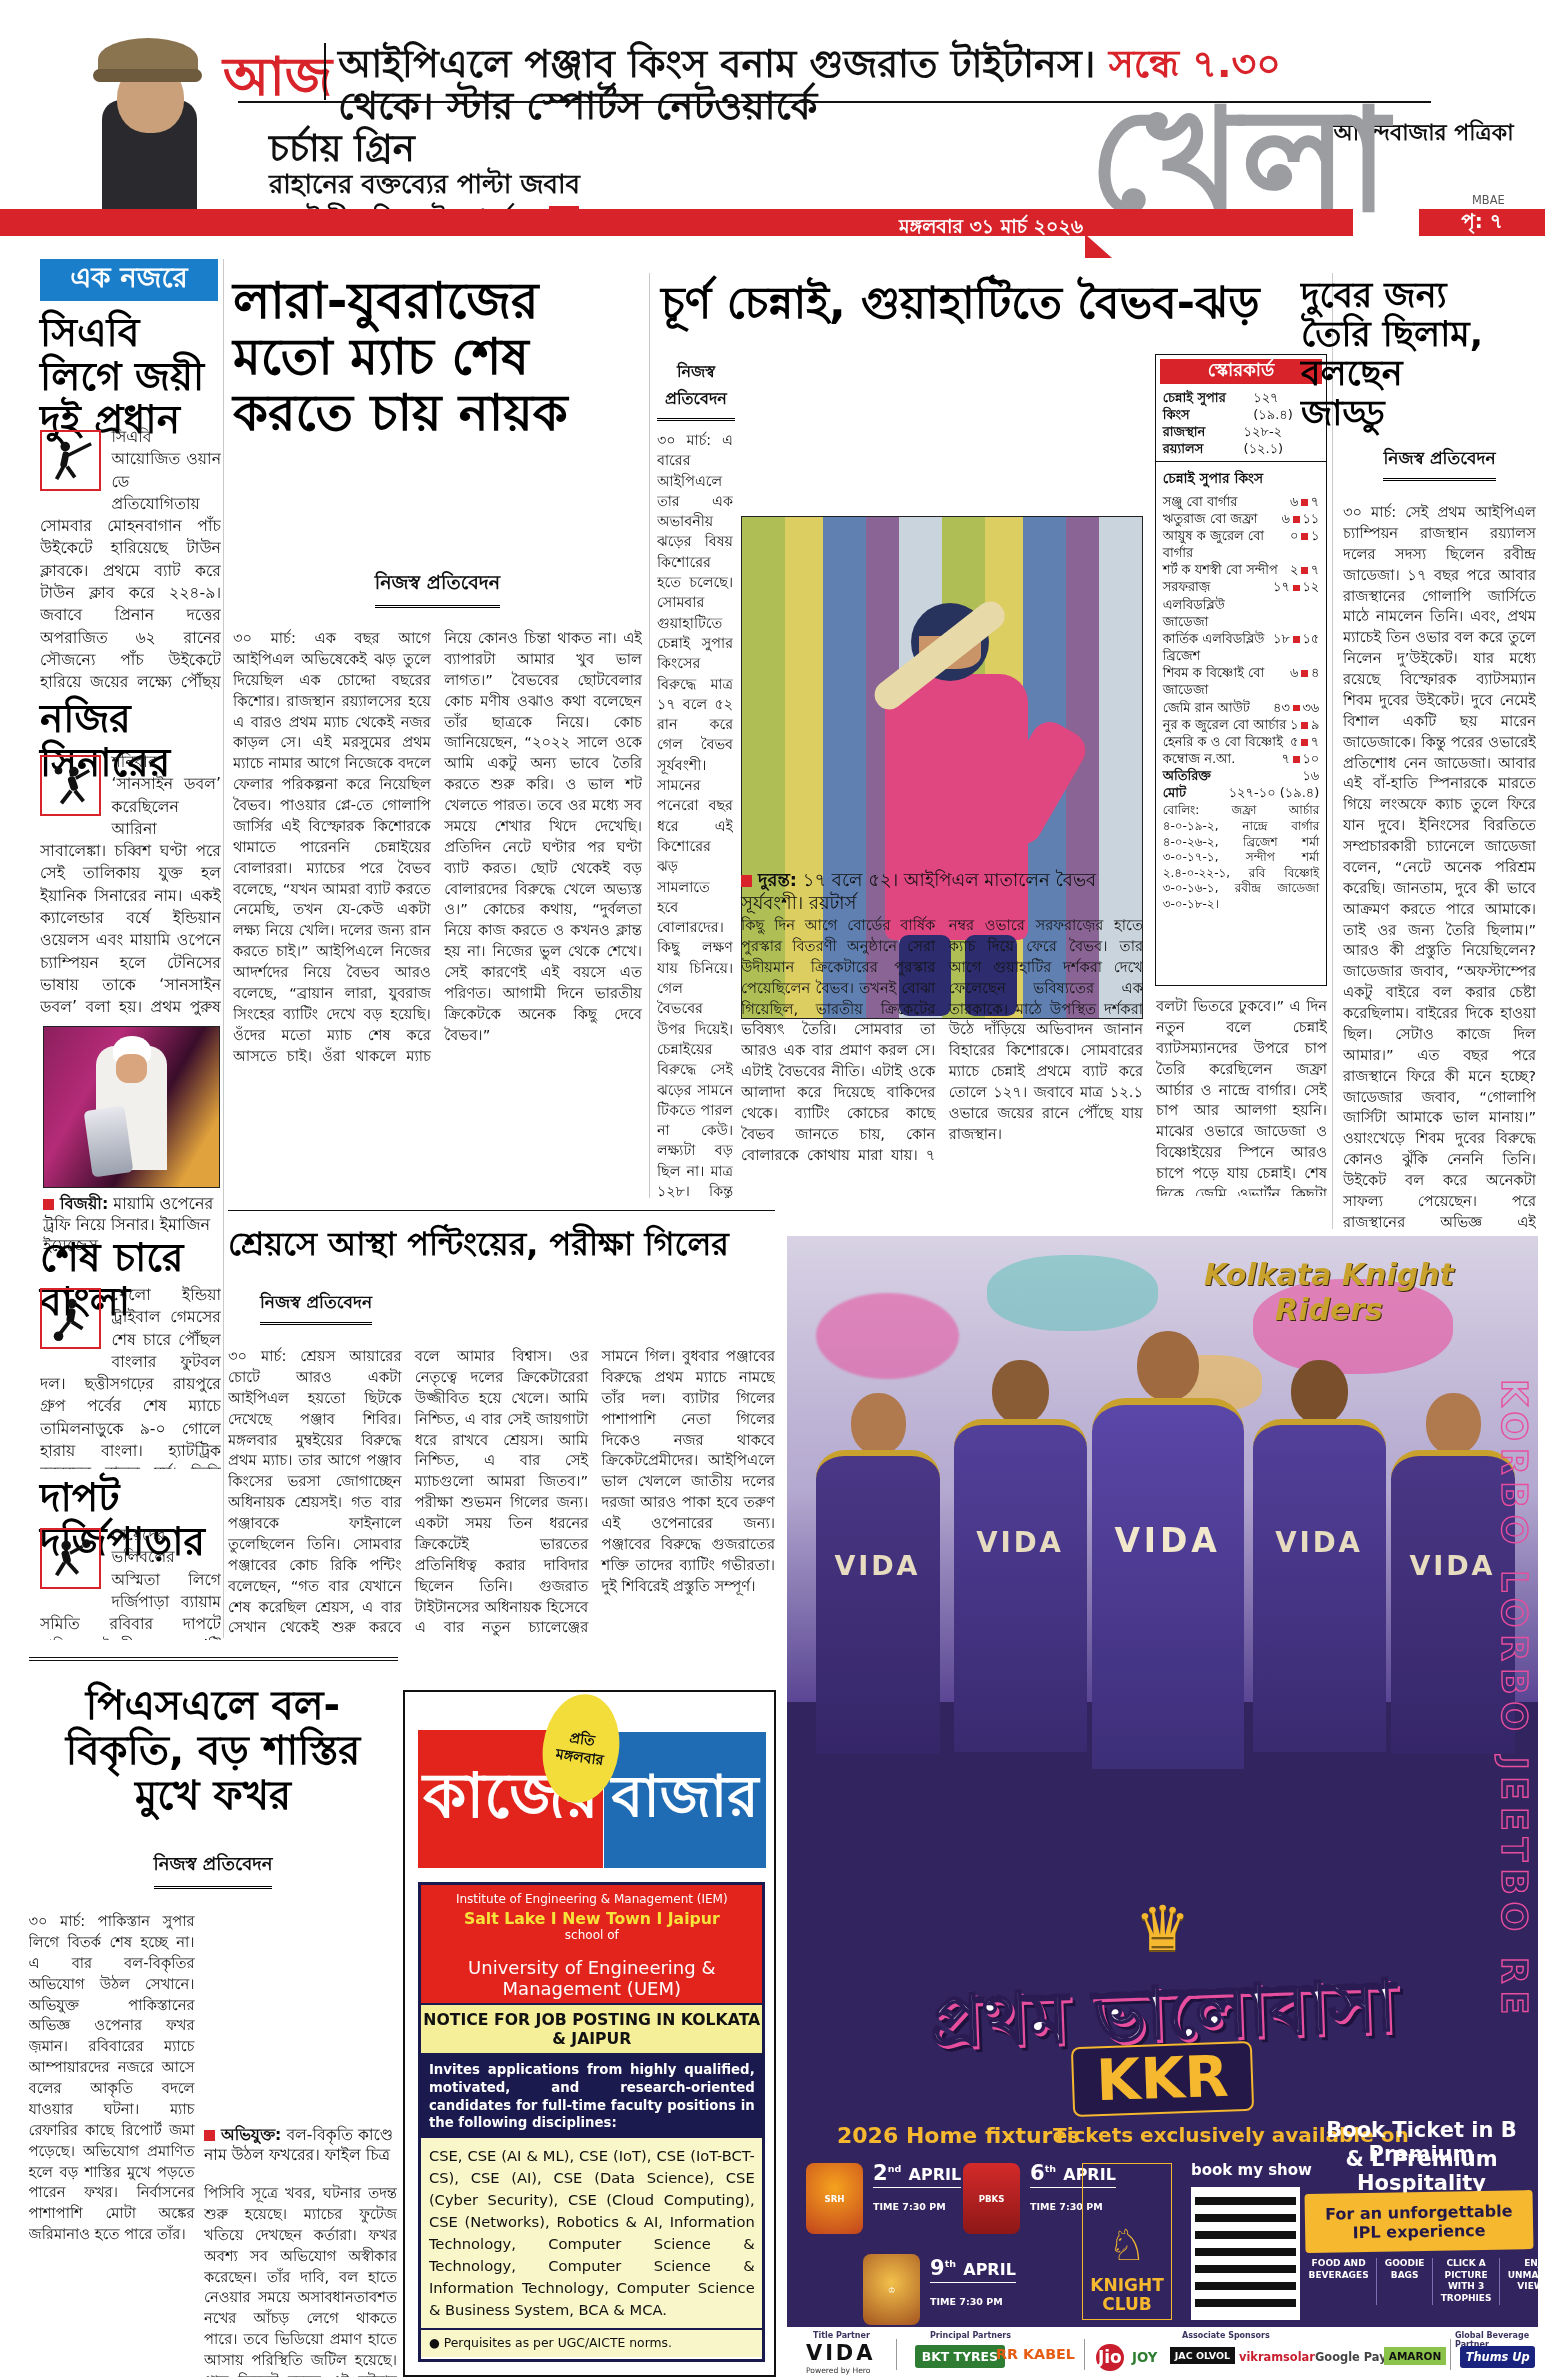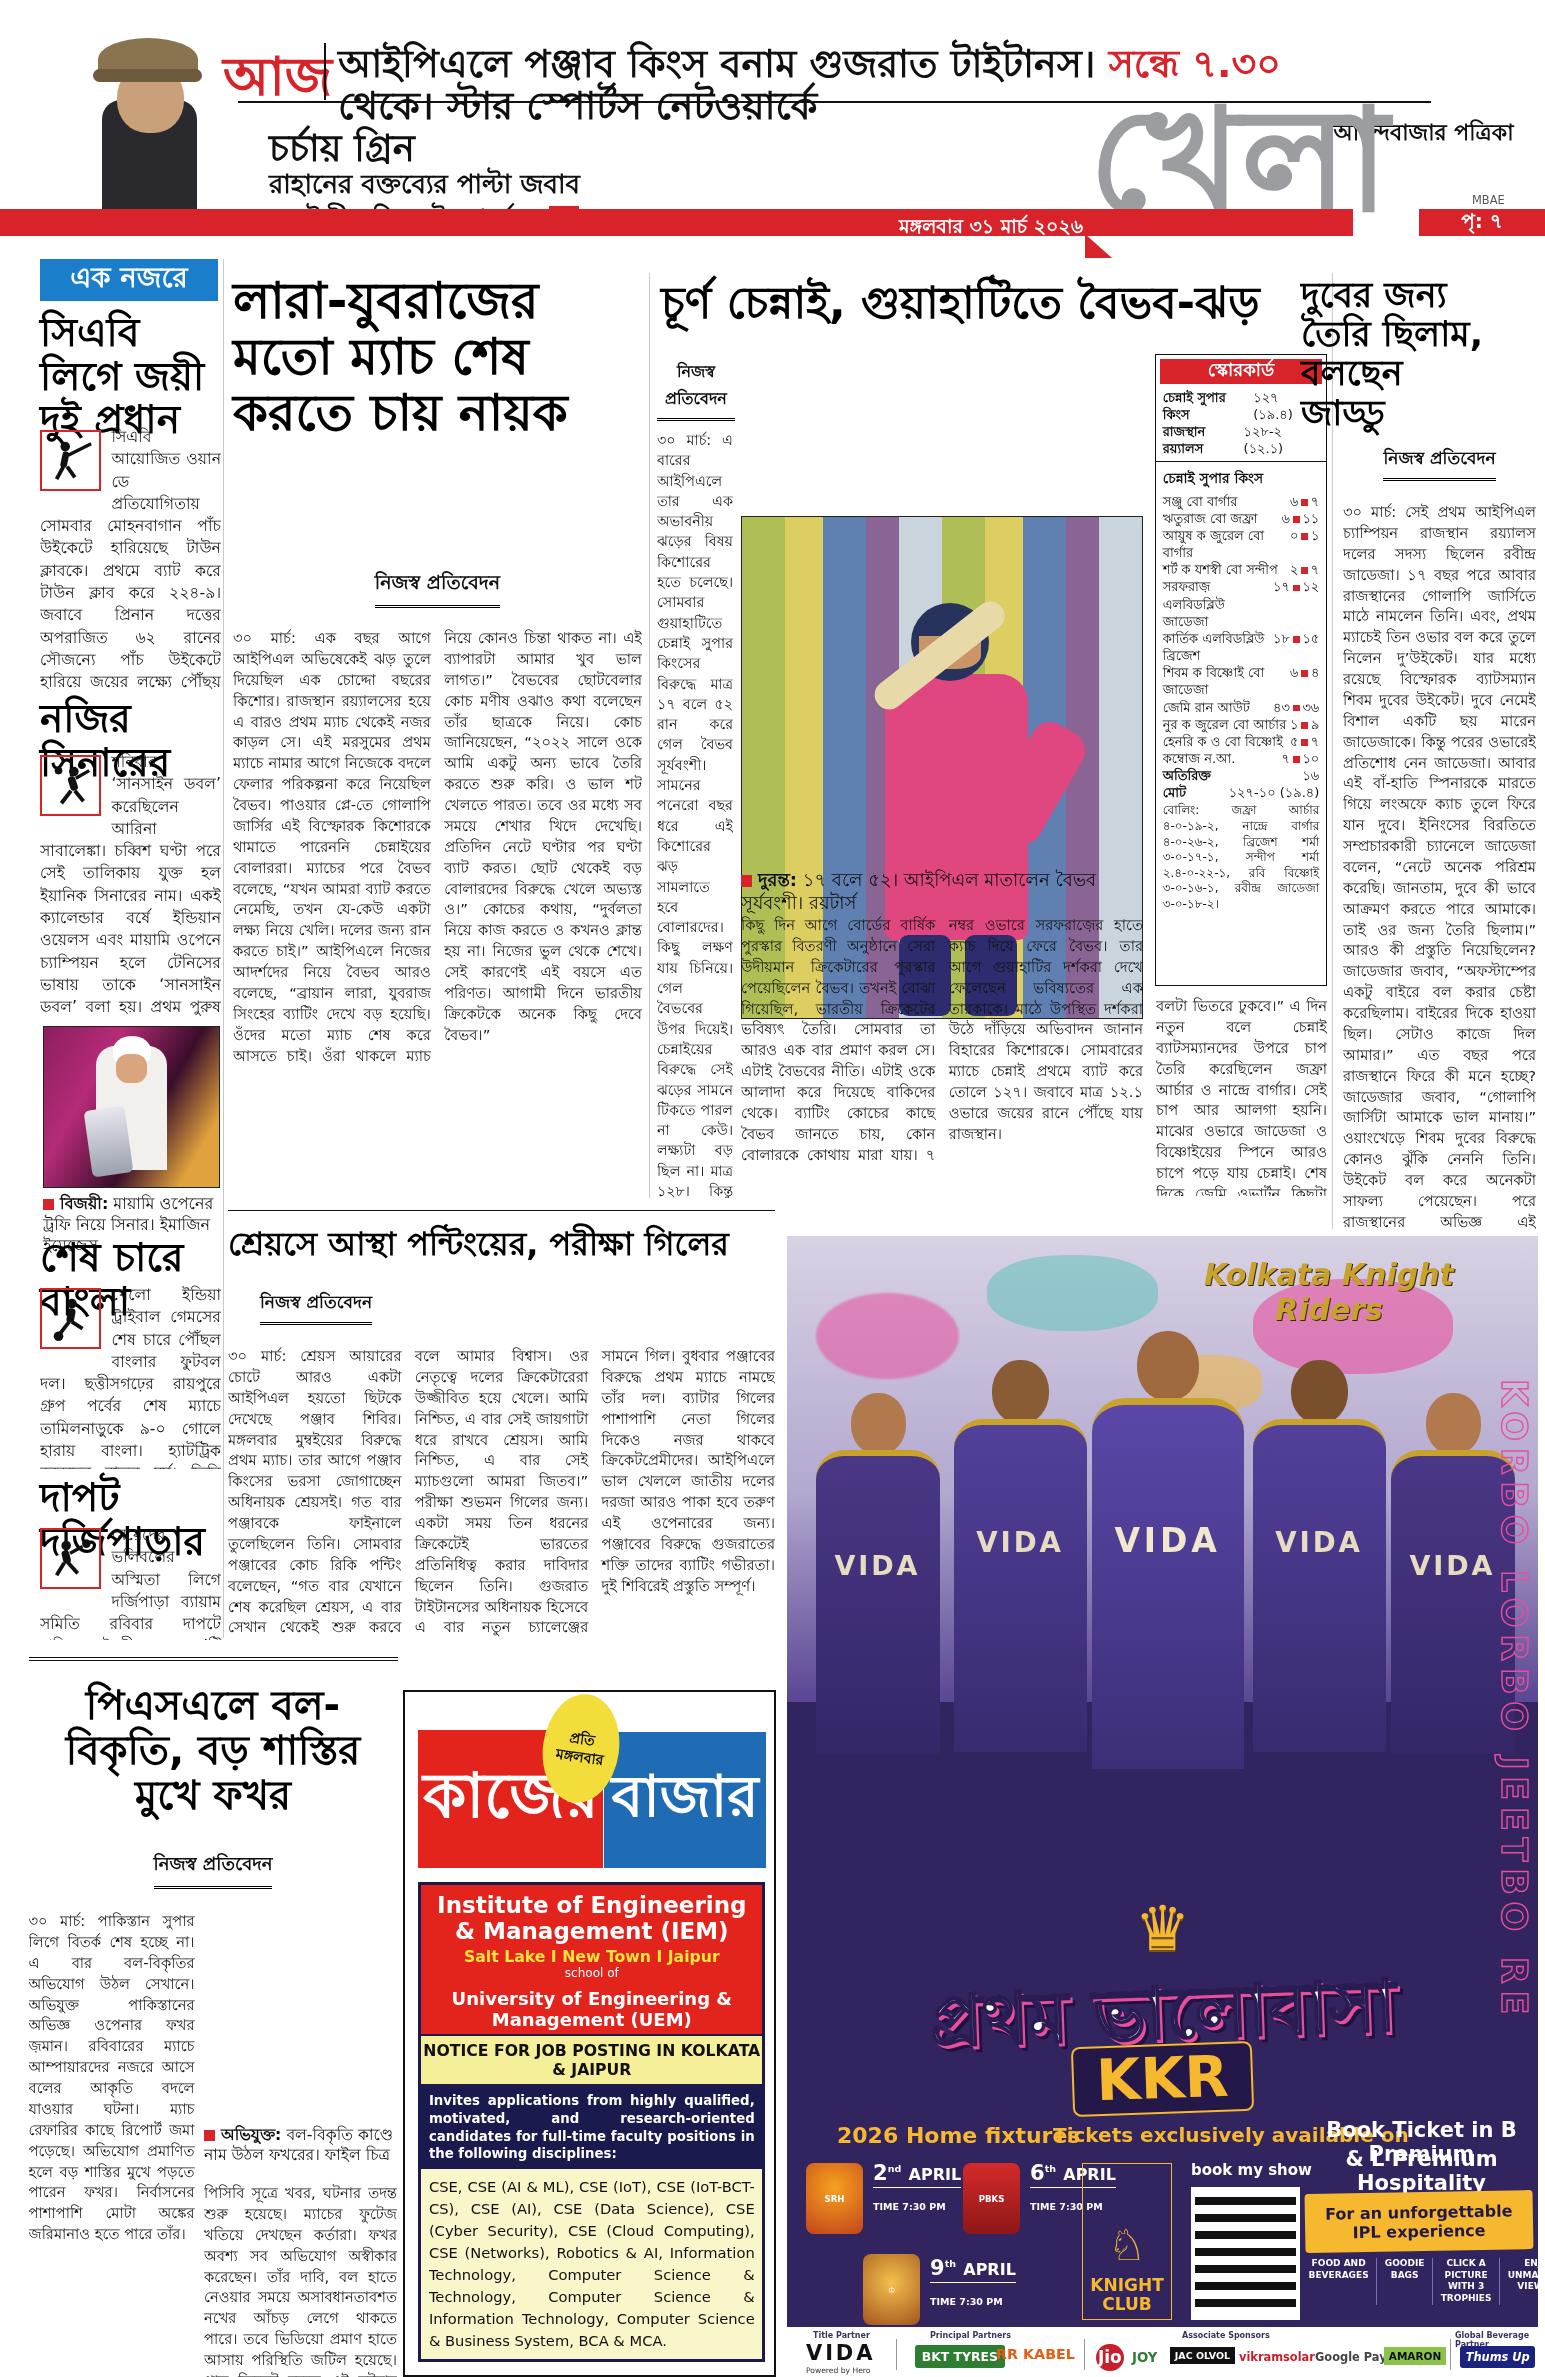--- a/index.html
+++ b/index.html
@@ -255,24 +255,24 @@
     </div>
   <div class="abs" style="left:199px;top:40px;width:162px;height:136px;background:#1f6cb5;color:#fff;display:flex;align-items:center;justify-content:center;font-weight:bold;font-size:57px">
       <span>বাজার</span>
     </div>
   <div class="abs" style="left:138px;top:2.4px;width:76px;height:109px;background:#f2dd3a;border-radius:50%;display:flex;align-items:center;justify-content:center;text-align:center;font-weight:bold;font-size:14.3px;line-height:1.2;transform:rotate(8deg)">
       <span>প্রতি মঙ্গলবার</span>
     </div>
 
   <div class="abs" style="left:13.3px;top:190px;width:347px;height:480px;border:3.8px solid #1a1a4e;overflow:hidden">
     <div style="background:#e3241d;color:#fff;text-align:center;padding:6.7px 3.8px 4.8px 3.8px">
-      <div style="font-size:23px;font-weight:bold">Institute of Engineering &amp; Management (IEM)</div>
+      <div style="font-size:12px;font-weight:normal">Institute of Engineering &amp; Management (IEM)</div>
       <div style="font-size:15.7px;font-weight:bold;color:#f6e33b;margin-top:2.9px">Salt Lake  I  New Town  I  Jaipur</div>
       <div style="font-size:12px;margin-top:0">school of</div>
-      <div style="font-size:18px;font-weight:bold;margin-top:8px">University of Engineering &amp; Management (UEM)</div>
+      <div style="font-size:18px;font-weight:normal;margin-top:15px">University of Engineering &amp; Management (UEM)</div>
     </div>
     <div style="background:#f6ef9a;color:#111;text-align:center;font-weight:bold;font-size:15.7px;padding:4.8px 1.9px;border-top:2.4px solid #1a1a4e;border-bottom:2.4px solid #1a1a4e">NOTICE FOR JOB POSTING IN KOLKATA &amp; JAIPUR</div>
     <div style="background:#1a1a4e;color:#fff;font-weight:bold;font-size:13.3px;line-height:1.35;padding:5.7px 7.6px;text-align:justify">Invites applications from highly qualified, motivated, and research-oriented candidates for full-time faculty positions in the following disciplines:</div>
     <div style="background:#f9f6c9;font-size:14.7px;line-height:1.5;padding:6.7px 7.6px;text-align:justify;border-bottom:2.4px solid #1a1a4e">CSE, CSE (AI &amp; ML), CSE (IoT), CSE (IoT-BCT-CS), CSE (AI), CSE (Data Science), CSE (Cyber Security), CSE (Cloud Computing), CSE (Networks), Robotics &amp; AI, Information Technology, Computer Science &amp; Technology, Computer Science &amp; Information Technology, Computer Science &amp; Business System, BCA &amp; MCA.</div>
     <div style="background:#f9f6c9;font-size:12.4px;line-height:1.35;padding:4.8px 7.6px 3.8px 7.6px">
       <div style="margin-bottom:1.9px">● <span>Perquisites as per UGC/AICTE norms.</span></div>
 
     </div>
 
   </div>

